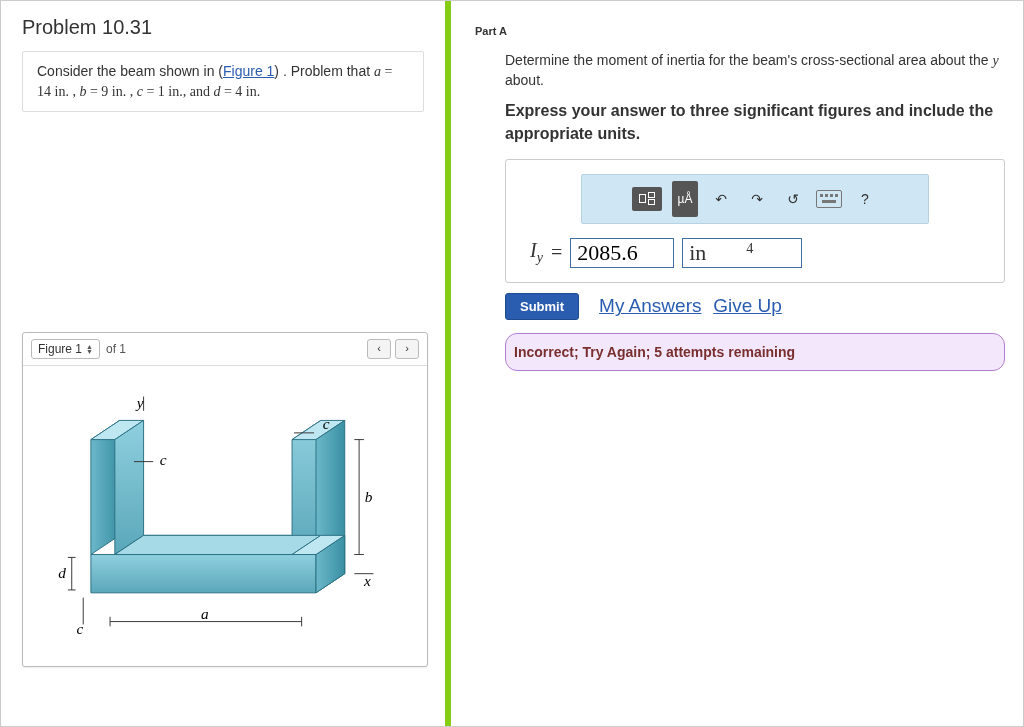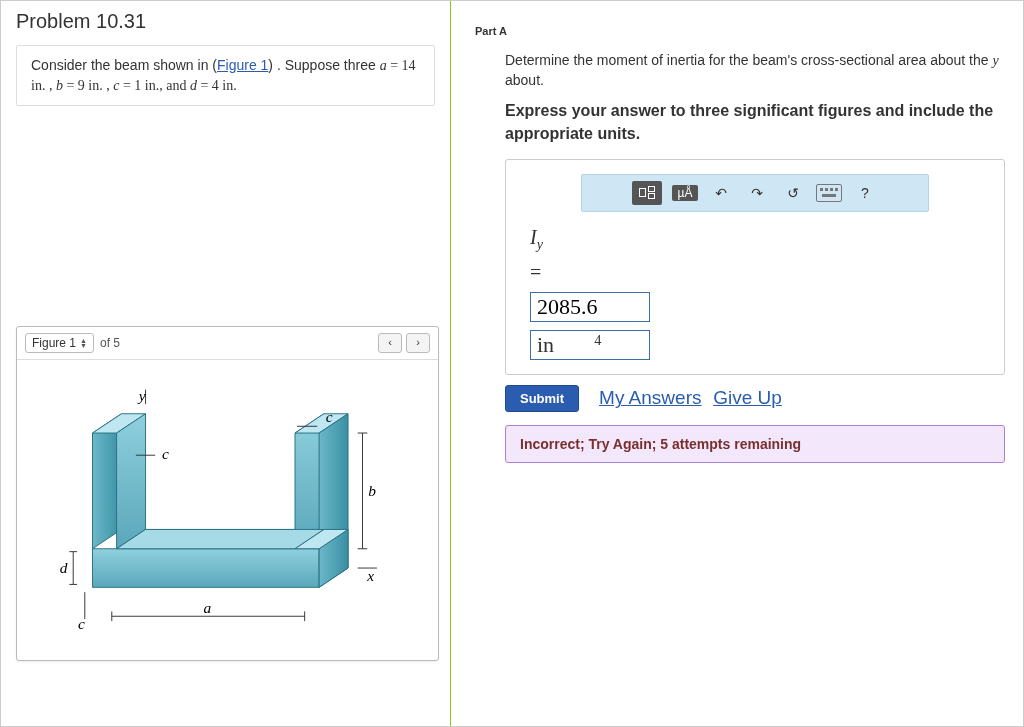--- a/index.html
+++ b/index.html
@@ -13,23 +13,23 @@
     overflow: hidden;
     box-sizing: border-box;
     border: 1px solid #ccc;
   }
   .outer {
     display: flex;
     height: 100%;
   }
   .left-col {
     width: 450px;
-    border-right: 1px solid #84cc16;
+    border-right: 6px solid #84cc16;
     box-sizing: border-box;
-    padding: 1px;
+    padding: 7px;
     display: flex;
     flex-direction: column;
   }
   .right-col {
     flex: 1;
     padding: 24px 14px 0 24px;
     box-sizing: border-box;
   }
   h2.prob-title {
     font-size: 20px;
@@ -116,92 +116,92 @@
     width: 26px; height: 24px; display:flex; align-items:center; justify-content:center;
     color:#333; font-size:14px;
   }
   .tool.tmpl {
     background:#555; border-radius:2px; color:#fff; display:flex; gap:2px; padding:2px;
     height:20px; width:26px; align-items:center; justify-content:center;
   }
   .tool.tmpl .box { width:5px; height:7px; border:1px solid #fff; }
   .tool.tmpl .stack { display:flex; flex-direction:column; gap:1px; }
   .tool.units {
-    background:#555; color:#fff; border-radius:2px; font-size:12px; height:16px; width:26px;
+    background:#555; color:#fff; border-radius:2px; font-size:12px; height:36px; width:26px;
     line-height:20px; text-align:center;
   }
   .tool.kbd {
     border:1px solid #777; border-radius:2px; height:16px; width:24px;
     background:
       linear-gradient(#777,#777) 3px 3px/3px 3px no-repeat,
       linear-gradient(#777,#777) 8px 3px/3px 3px no-repeat,
       linear-gradient(#777,#777) 13px 3px/3px 3px no-repeat,
       linear-gradient(#777,#777) 18px 3px/3px 3px no-repeat,
       linear-gradient(#777,#777) 5px 9px/14px 3px no-repeat;
   }
   .answer-row {
-    display:flex; gap:8px; font-size:20px;
-    font-family:"Times New Roman",serif; margin-left:10px;flex-direction:column;
+    display:flex; align-items:center; gap:8px; font-size:20px;
+    font-family:"Times New Roman",serif; margin-left:10px;
   }
   .answer-row .lhs { font-style: italic; }
   .answer-row sub { font-style: italic; font-size:0.7em; }
   .ans-input, .unit-input {
     border: 1px solid #3a6ea5; height: 30px; font-size:22px;
     font-family:"Times New Roman",serif; padding: 0 6px; box-sizing:border-box;
   }
-  .ans-input { width: 120px; }
+  .ans-input { width: 104px; }
   .unit-input { width: 120px; display:flex; align-items:center;gap:40px; }
   .unit-input .sup { font-size:0.65em; vertical-align: super; position:relative; top:-4px;}
 
   .submit-row {
     display:flex; align-items:center; gap:20px; margin: 6px 0 10px 30px; text-align: right;
   }
   .btn {
     border-radius:3px; padding:5px 14px; font-size:13px; font-weight:bold; cursor:pointer;
   }
   .btn-submit { background:#2a5db0; color:#fff; border:1px solid #1f4a8e; }
   .btn-continue { background:#2a5db0; color:#fff; border:1px solid #1f4a8e; }
   .link { color:#2a5db0; text-decoration:underline; font-size:19px; cursor:pointer; }
 
   .feedback {
     border:1px solid #b07fd1;
     background:#f3e8fb;
     color:#7a2f2f;
-    border-radius:3px;
-    padding:10px 14px;
+    border-radius:12px;
+    padding:10px 8px;
     font-weight:bold;
     margin: 13px 4px 16px 30px;
   }
   .bottom-row {
     display:flex; justify-content:flex-end; align-items:center; gap:16px;
     margin: 0 4px 0 30px;
   }
 </style>
 </head>
 <body>
 
 <div class="outer">
 
   <div class="left-col">
     <h2 class="prob-title">Problem 10.31</h2>
 
     <div class="prob-statement">
-      <span>Consider the beam shown in (</span><a href="#">Figure 1</a><span>) . Suppose three </span><span class="var">a</span><span class="unit"> = 14  in. , </span><span class="var">b</span><span class="unit"> = 9  in. , </span><span class="var">c</span><span class="unit"> = 1 in., and </span><span class="var">d</span><span class="unit"> = 4  in.</span>
+      <span>Consider the beam shown in (</span><a href="#">Figure 1</a><span>) . Problem that </span><span class="var">a</span><span class="unit"> = 14  in. , </span><span class="var">b</span><span class="unit"> = 9  in. , </span><span class="var">c</span><span class="unit"> = 1 in., and </span><span class="var">d</span><span class="unit"> = 4  in.</span>
     </div>
 
     <div class="figure-box">
       <div class="figure-bar">
         <span class="fig-select">
           <span>Figure 1</span>
           <span class="stepper">
               <span>▲</span>
               <span>▼</span>
             </span>
         </span>
-        <span class="fig-of">of 5</span>
+        <span class="fig-of">of 1</span>
         <span class="fig-nav">
           <span class="fig-btn">‹</span>
           <span class="fig-btn">›</span>
         </span>
       </div>
       <div class="figure-content">
         <svg viewBox="0 0 380 280">
 
           <defs>
             <linearGradient id="g1" x1="0" y1="0" x2="1" y2="0">

